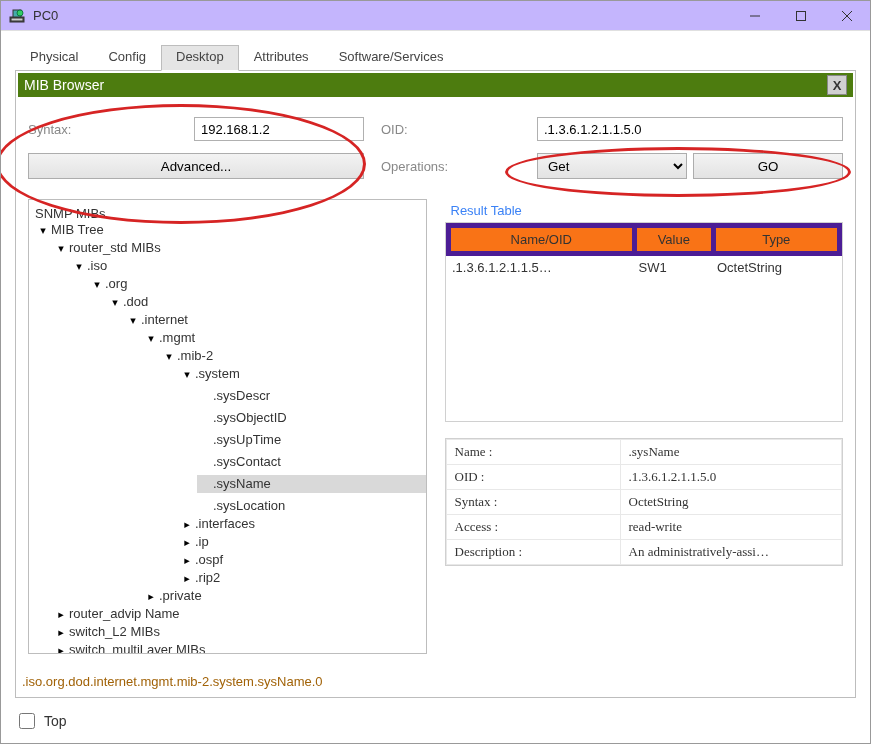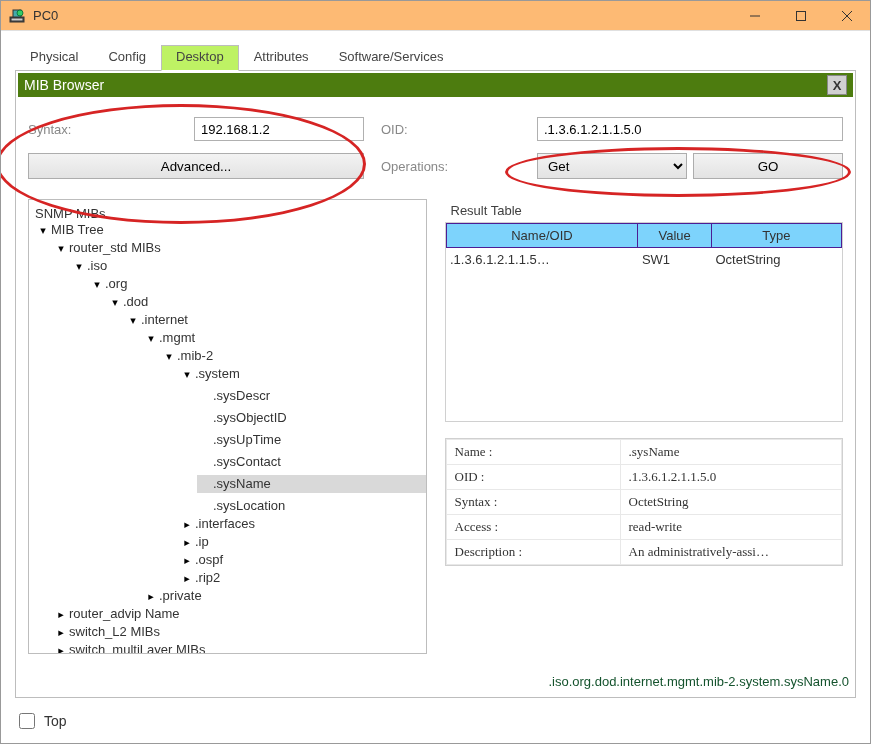--- a/index.html
+++ b/index.html
@@ -13,21 +13,21 @@
     height: 744px;
     overflow: hidden;
     border: 1px solid #999;
   }
   
   .titlebar {
     height: 30px;
     display: flex;
     align-items: center;
     padding: 0 0 0 8px;
-    background: #fdba74;
+    background: #c4b5fd;
     border-bottom: 1px solid #e0e0e0;
   }
   .titlebar .app-icon {
     width: 16px; height: 16px;
     margin-right: 8px;
   }
   .titlebar .title {
     flex: 1;
     font-size: 13px;
   }
@@ -59,21 +59,21 @@
   }
   .tab {
     padding: 3px 14px;
     border: 1px solid transparent;
     border-bottom: none;
     color: #444;
     position: relative;
     cursor: pointer;
   }
   .tab.active {
-    background: #bef264;
+    background: #e5e5e5;
     border: 1px solid #bdbdbd;
     border-bottom: 1px solid #fff;
     z-index: 2;
   }
 
   
   .panel {
     border: 1px solid #bdbdbd;
     border-top: none;
     padding: 2px;
@@ -147,53 +147,52 @@
   .tree > ul { padding-left: 0; }
   .tree li { line-height: 18px; white-space: nowrap; }
   .tree .row { display:inline-flex; align-items:center; cursor:pointer; padding:0 2px; }
   .tree .row.sel { background: #d9d9d9; width: 260px; }
   .caret {
     display:inline-block; width:12px; text-align:center;
     font-size:11px; margin-right:2px; color:#000;
   }
 
   
-  .result-title { color:#404040; padding:4px 6px; }
+  .result-title { color:#3b82f6; padding:4px 6px; }
   .rt {
     border:1px solid #d0d0d0;
     height: 200px;
     overflow:hidden;
   }
   .rt table { width:100%; border-collapse: collapse; font-size:13px; }
   .rt th {
     font-weight: normal;
-    border:1px solid #4c1d95;
+    border:5px solid #4c1d95;
     padding:4px;
-    background:#7dd3fc;
+    background:#f97316;
   }
   .rt td {
     padding:4px;
   }
   .detail {
     margin-top: 16px;
     border:1px solid #d0d0d0;
   }
   .detail table { width:100%; border-collapse:collapse; }
   .detail td {
     border:1px solid #e8e8e8;
     padding:4px 8px;
     font-family:Liberation Serif, serif;
   }
   .detail td:first-child { width:44%; }
 
   .pathbar {
-    color:#14532d;
+    color:#a16207;
     padding:6px 4px;
     font-size:13px;
-    text-align:right;
   }
   .bottom {
     padding:4px 14px;
   }
   .chk {
     display:inline-flex; align-items:center; gap:6px;
     font-size:14px;
   }
   .chk input { width:16px; height:16px; }
 

